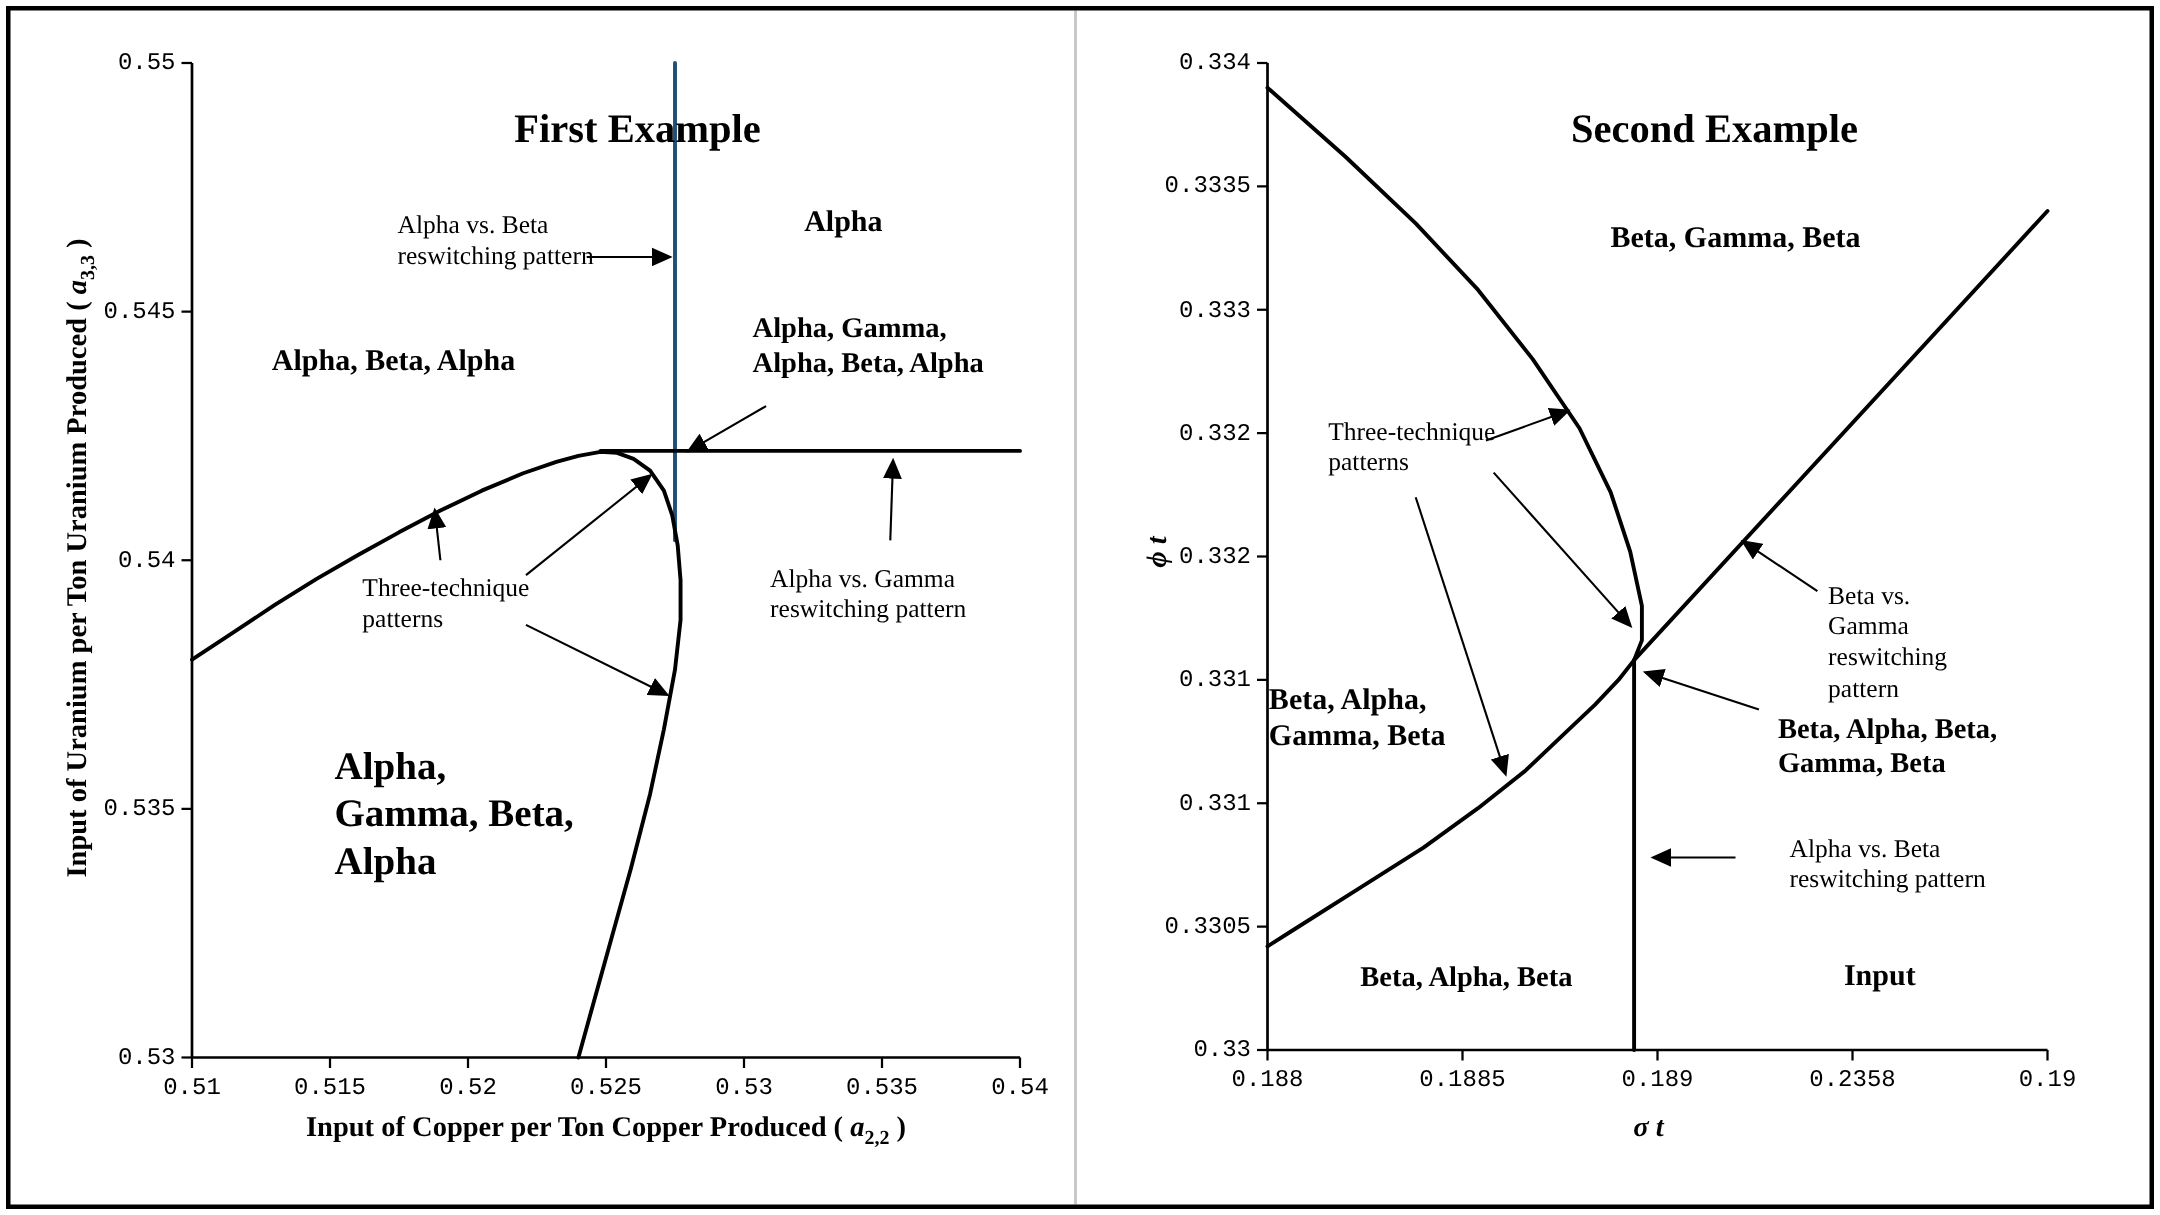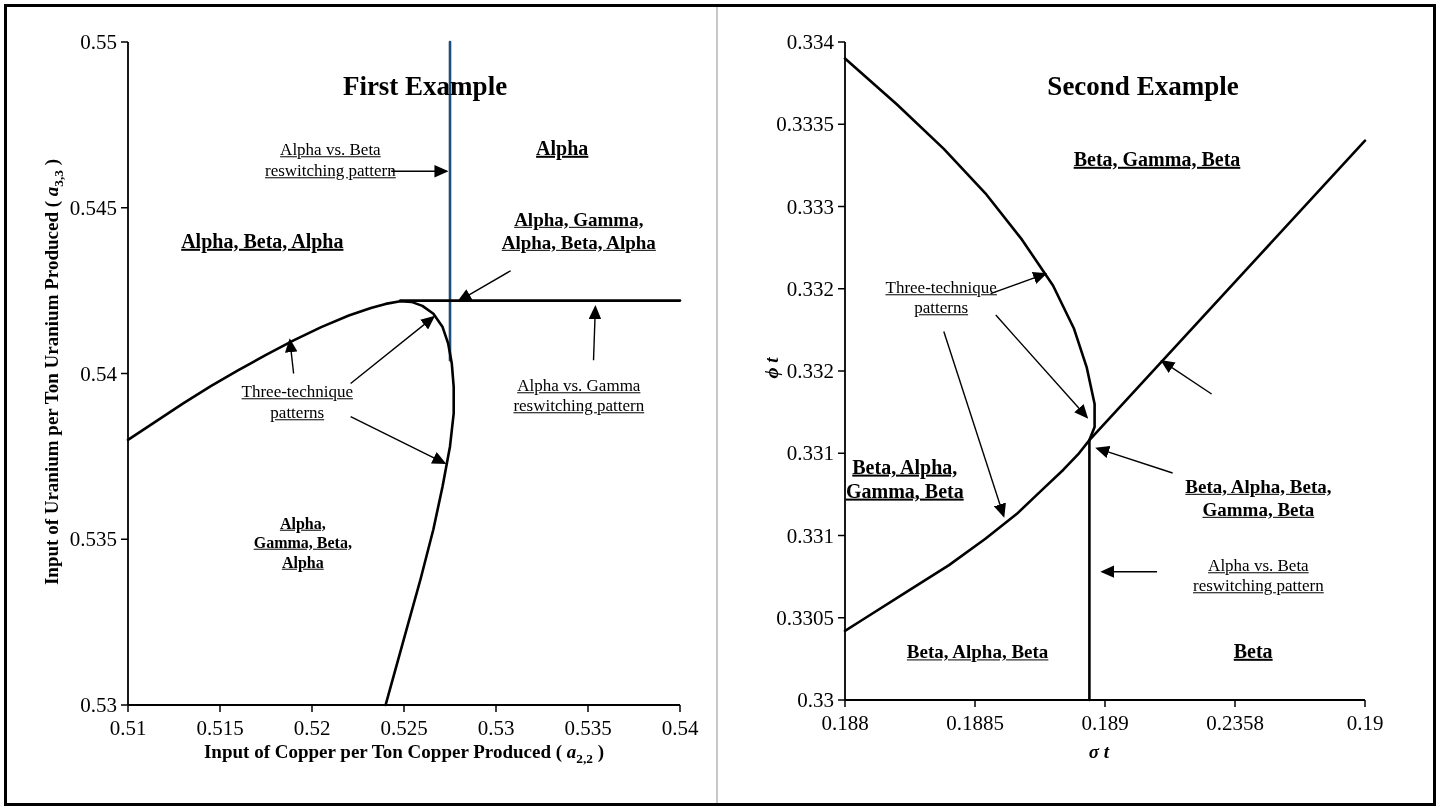--- a/index.html
+++ b/index.html
@@ -6,24 +6,24 @@
   body{width:1440px;height:810px;}
   #stage{position:relative;width:1440px;height:810px;background:#ffffff;overflow:hidden;
          font-family:"Liberation Serif","DejaVu Serif",serif;color:#000;}
   .outer-border{position:absolute;inset:4px;border:3px solid #000;pointer-events:none;}
   .divider{position:absolute;left:716px;top:7px;width:2px;height:796px;background:#c8c8c8;}
   #overlay{position:absolute;left:0;top:0;}
   #labels{position:absolute;left:0;top:0;width:1440px;height:810px;pointer-events:none;}
   .chart-title{position:absolute;transform:translate(-50%,-50%);font-weight:bold;font-size:27px;white-space:nowrap;text-align:right;}
   .axis-title{position:absolute;transform:translate(-50%,-50%);font-weight:bold;font-size:19px;white-space:nowrap;}
   .axis-title.vertical{transform:translate(-50%,-50%) rotate(-90deg);}
-  .tick-label{position:absolute;font-size:21px;white-space:nowrap;}
+  .tick-label{position:absolute;font-size:16px;white-space:nowrap;font-family:Liberation Mono, monospace;}
   .tick-label.x{transform:translate(-50%,0);}
   .tick-label.y{transform:translate(-100%,-50%);}
-  .ann{position:absolute;transform:translate(-50%,-50%);text-align:center;white-space:pre-line;line-height:1.22;text-decoration:underline;}
+  .ann{position:absolute;transform:translate(-50%,-50%);text-align:left;white-space:pre-line;line-height:1.22;}
   sub{font-size:70%;}
 </style>
 </head>
 <body>
 
 <div id="stage">
   <svg id="overlay" width="1440" height="810">
     <defs>
       <marker id="arrowhead" markerWidth="10" markerHeight="9" refX="8.5" refY="4.5" orient="auto">
         <path d="M0,0 L10,4.5 L0,9 z" fill="#000"></path>
@@ -105,21 +105,21 @@
       <div class="ann" style="left: 330.4px; top: 161.34px; font-weight: normal; font-size: 17px;">Alpha vs. Beta
 reswitching pattern</div>
       <div class="ann" style="left: 562.24px; top: 148.08px; font-weight: bold; font-size: 20px;">Alpha</div>
       <div class="ann" style="left: 578.8px; top: 230.955px; font-weight: bold; font-size: 19px;">Alpha, Gamma,
 Alpha, Beta, Alpha</div>
       <div class="ann" style="left: 262.32px; top: 240.9px; font-weight: bold; font-size: 20px;">Alpha, Beta, Alpha</div>
       <div class="ann" style="left: 297.28px; top: 403.335px; font-weight: normal; font-size: 17px;">Three-technique
 patterns</div>
       <div class="ann" style="left: 578.8px; top: 396.705px; font-weight: normal; font-size: 17px;">Alpha vs. Gamma
 reswitching pattern</div>
-      <div class="ann" style="left: 302.8px; top: 542.565px; font-weight: bold; font-size: 16px;">Alpha,
+      <div class="ann" style="left: 302.8px; top: 542.565px; font-weight: bold; font-size: 26px;">Alpha,
 Gamma, Beta,
 Alpha</div>
       <div class="tick-label x" style="left: 845px; top: 711px;">0.188</div>
       <div class="tick-label x" style="left: 975px; top: 711px;">0.1885</div>
       <div class="tick-label x" style="left: 1105px; top: 711px;">0.189</div>
       <div class="tick-label x" style="left: 1235px; top: 711px;">0.2358</div>
       <div class="tick-label x" style="left: 1365px; top: 711px;">0.19</div>
       <div class="tick-label y" style="left: 834px; top: 42px;">0.334</div>
       <div class="tick-label y" style="left: 834px; top: 124.25px;">0.3335</div>
       <div class="tick-label y" style="left: 834px; top: 206.5px;">0.333</div>
@@ -127,23 +127,27 @@
       <div class="tick-label y" style="left: 834px; top: 371px;">0.332</div>
       <div class="tick-label y" style="left: 834px; top: 453.25px;">0.331</div>
       <div class="tick-label y" style="left: 834px; top: 535.5px;">0.331</div>
       <div class="tick-label y" style="left: 834px; top: 617.75px;">0.3305</div>
       <div class="tick-label y" style="left: 834px; top: 700px; text-align: right;">0.33</div>
       <div class="ann" style="left: 1157px; top: 158.795px; font-weight: bold; font-size: 20px;">Beta, Gamma, Beta</div>
       <div class="ann" style="left: 941.2px; top: 298.62px; font-weight: normal; font-size: 17px;">Three-technique
 patterns</div>
       <div class="ann" style="left: 904.8px; top: 479px; font-weight: bold; font-size: 20px;">Beta, Alpha,
 Gamma, Beta</div>
+      <div class="ann" style="left: 1258.4px; top: 428.575px; font-weight: normal; font-size: 17px;">Beta vs.
+Gamma
+reswitching
+pattern</div>
       <div class="ann" style="left: 1258.4px; top: 497.665px; font-weight: bold; font-size: 19px;">Beta, Alpha, Beta,
 Gamma, Beta</div>
       <div class="ann" style="left: 1258.4px; top: 576.625px; font-weight: normal; font-size: 17px;">Alpha vs. Beta
 reswitching pattern</div>
       <div class="ann" style="left: 977.6px; top: 652.295px; font-weight: bold; font-size: 19px;">Beta, Alpha, Beta</div>
-      <div class="ann" style="left: 1253.2px; top: 650.65px; font-weight: bold; font-size: 20px;">Beta</div>
+      <div class="ann" style="left: 1253.2px; top: 650.65px; font-weight: bold; font-size: 20px;">Input</div>
     </div>
 
   <div class="divider"></div>
   <div class="outer-border"></div>
 </div>
 
 </body></html>

